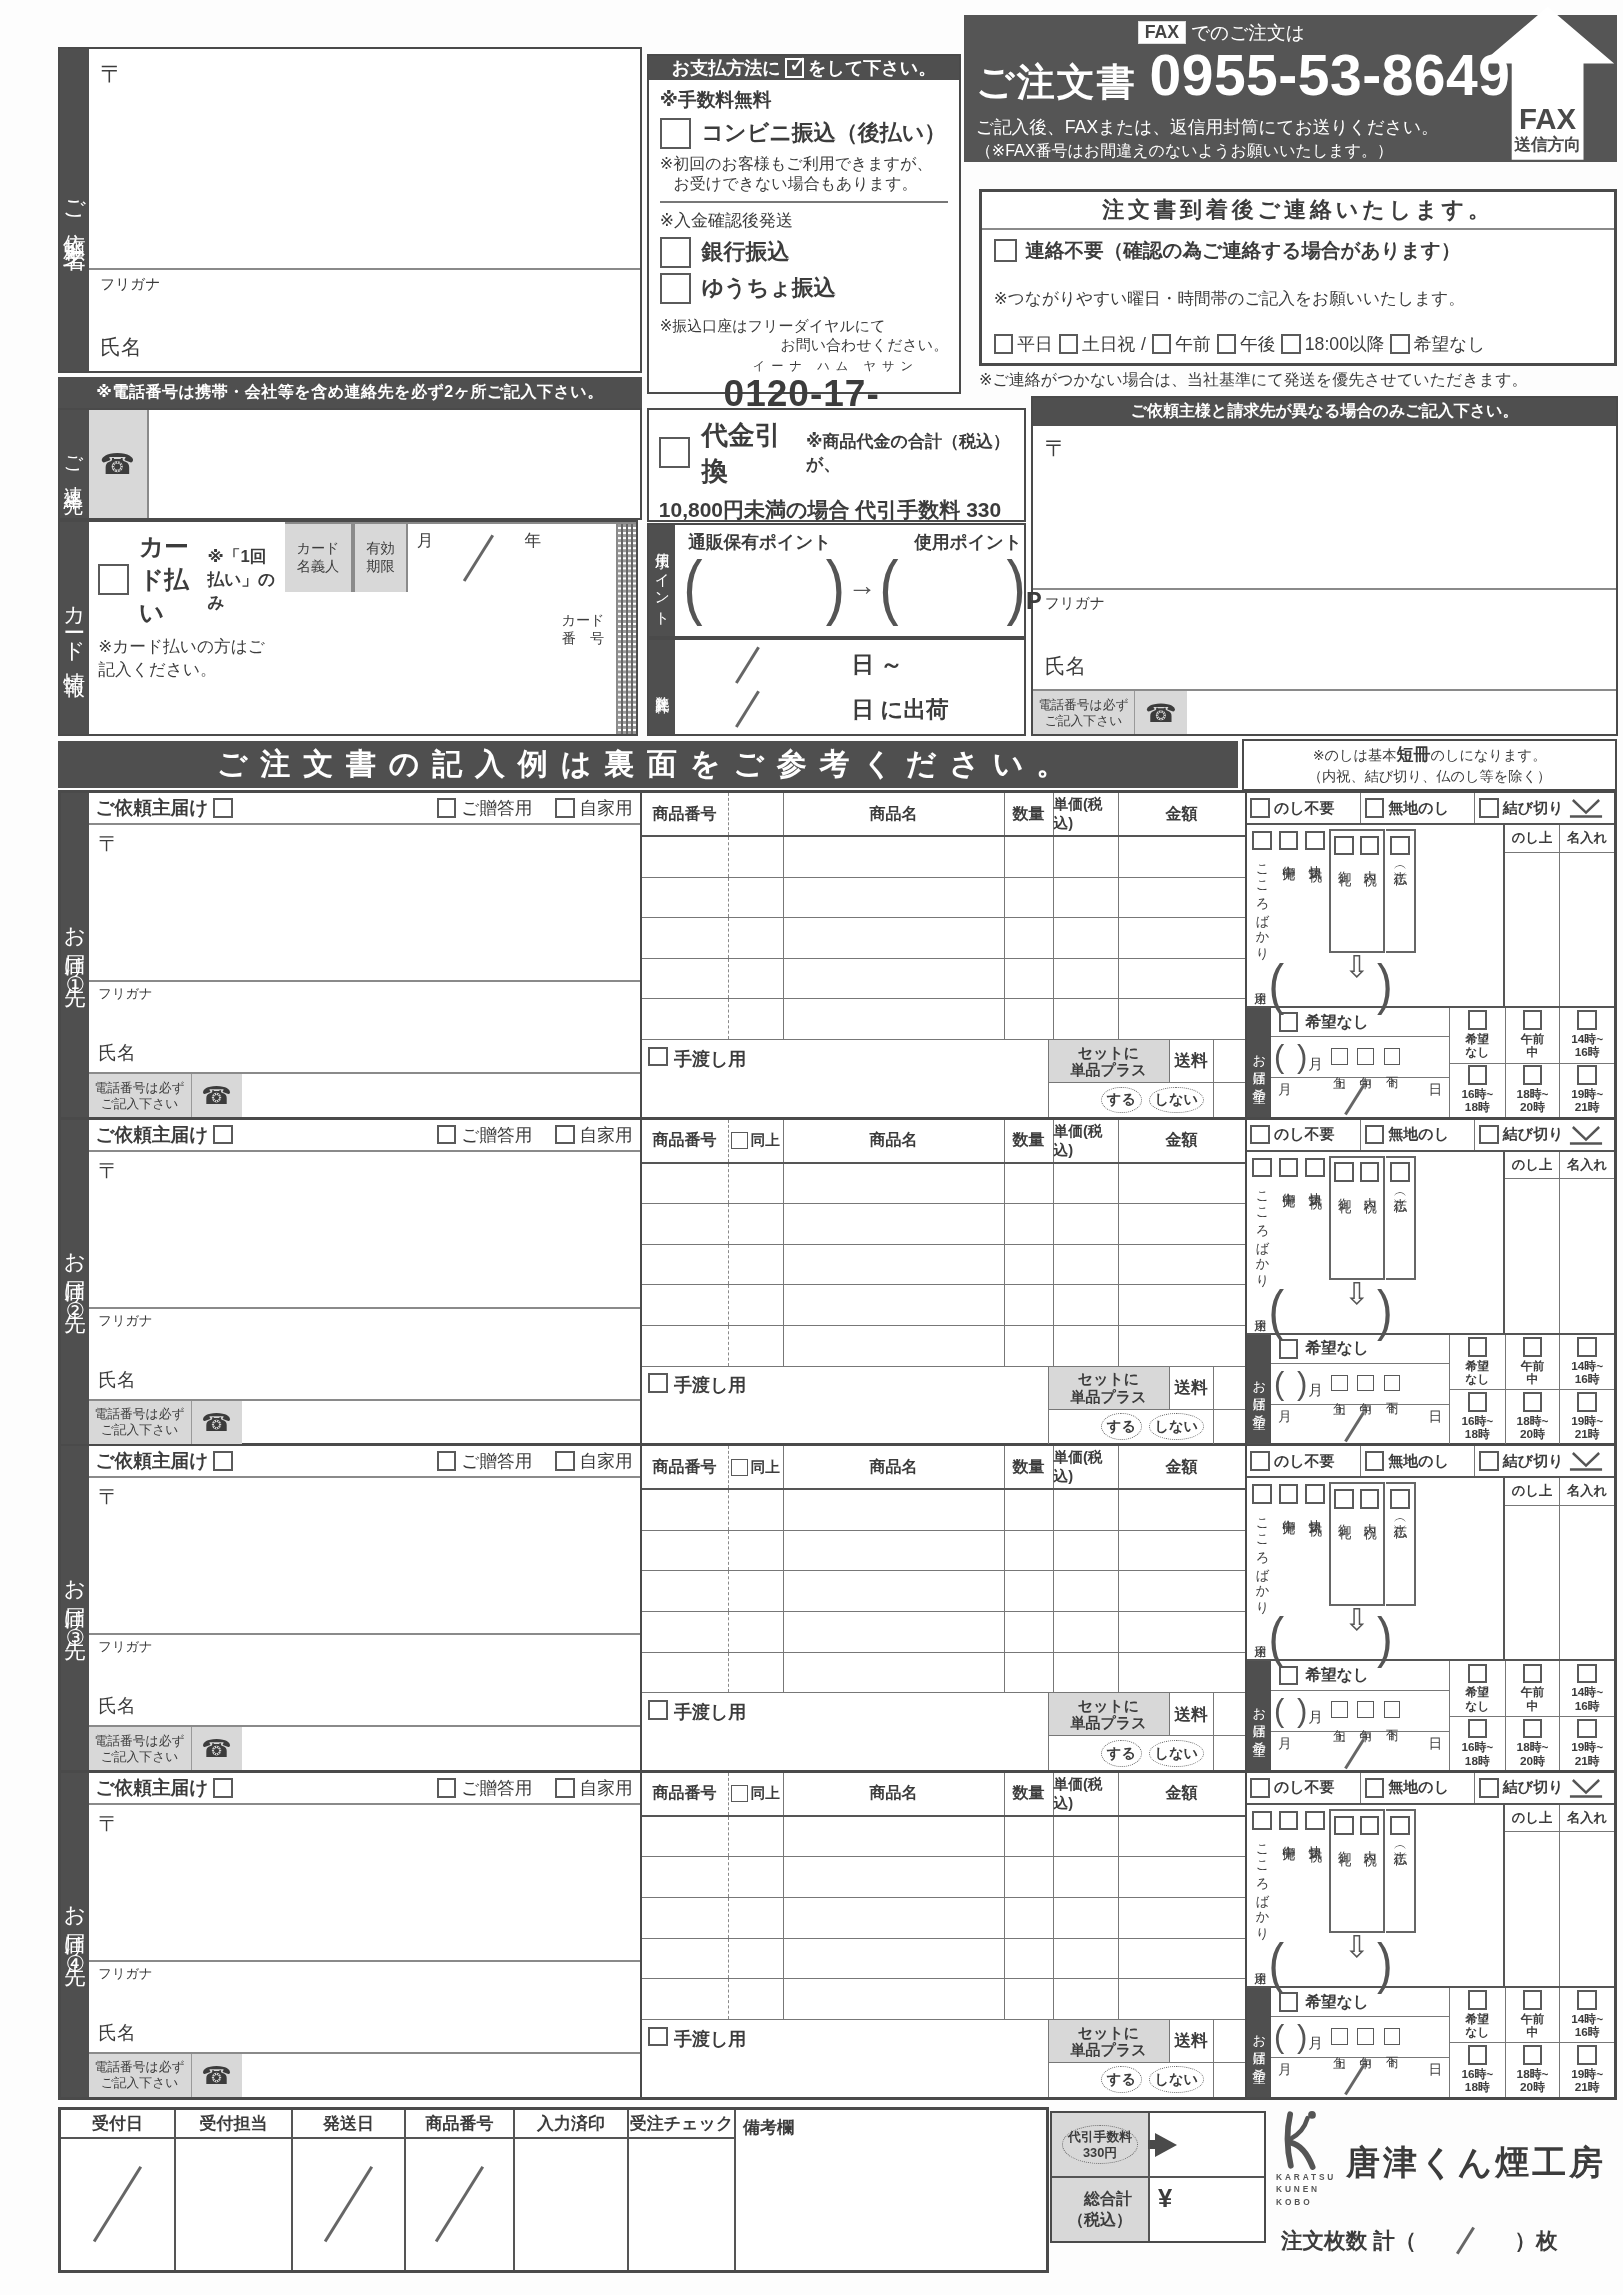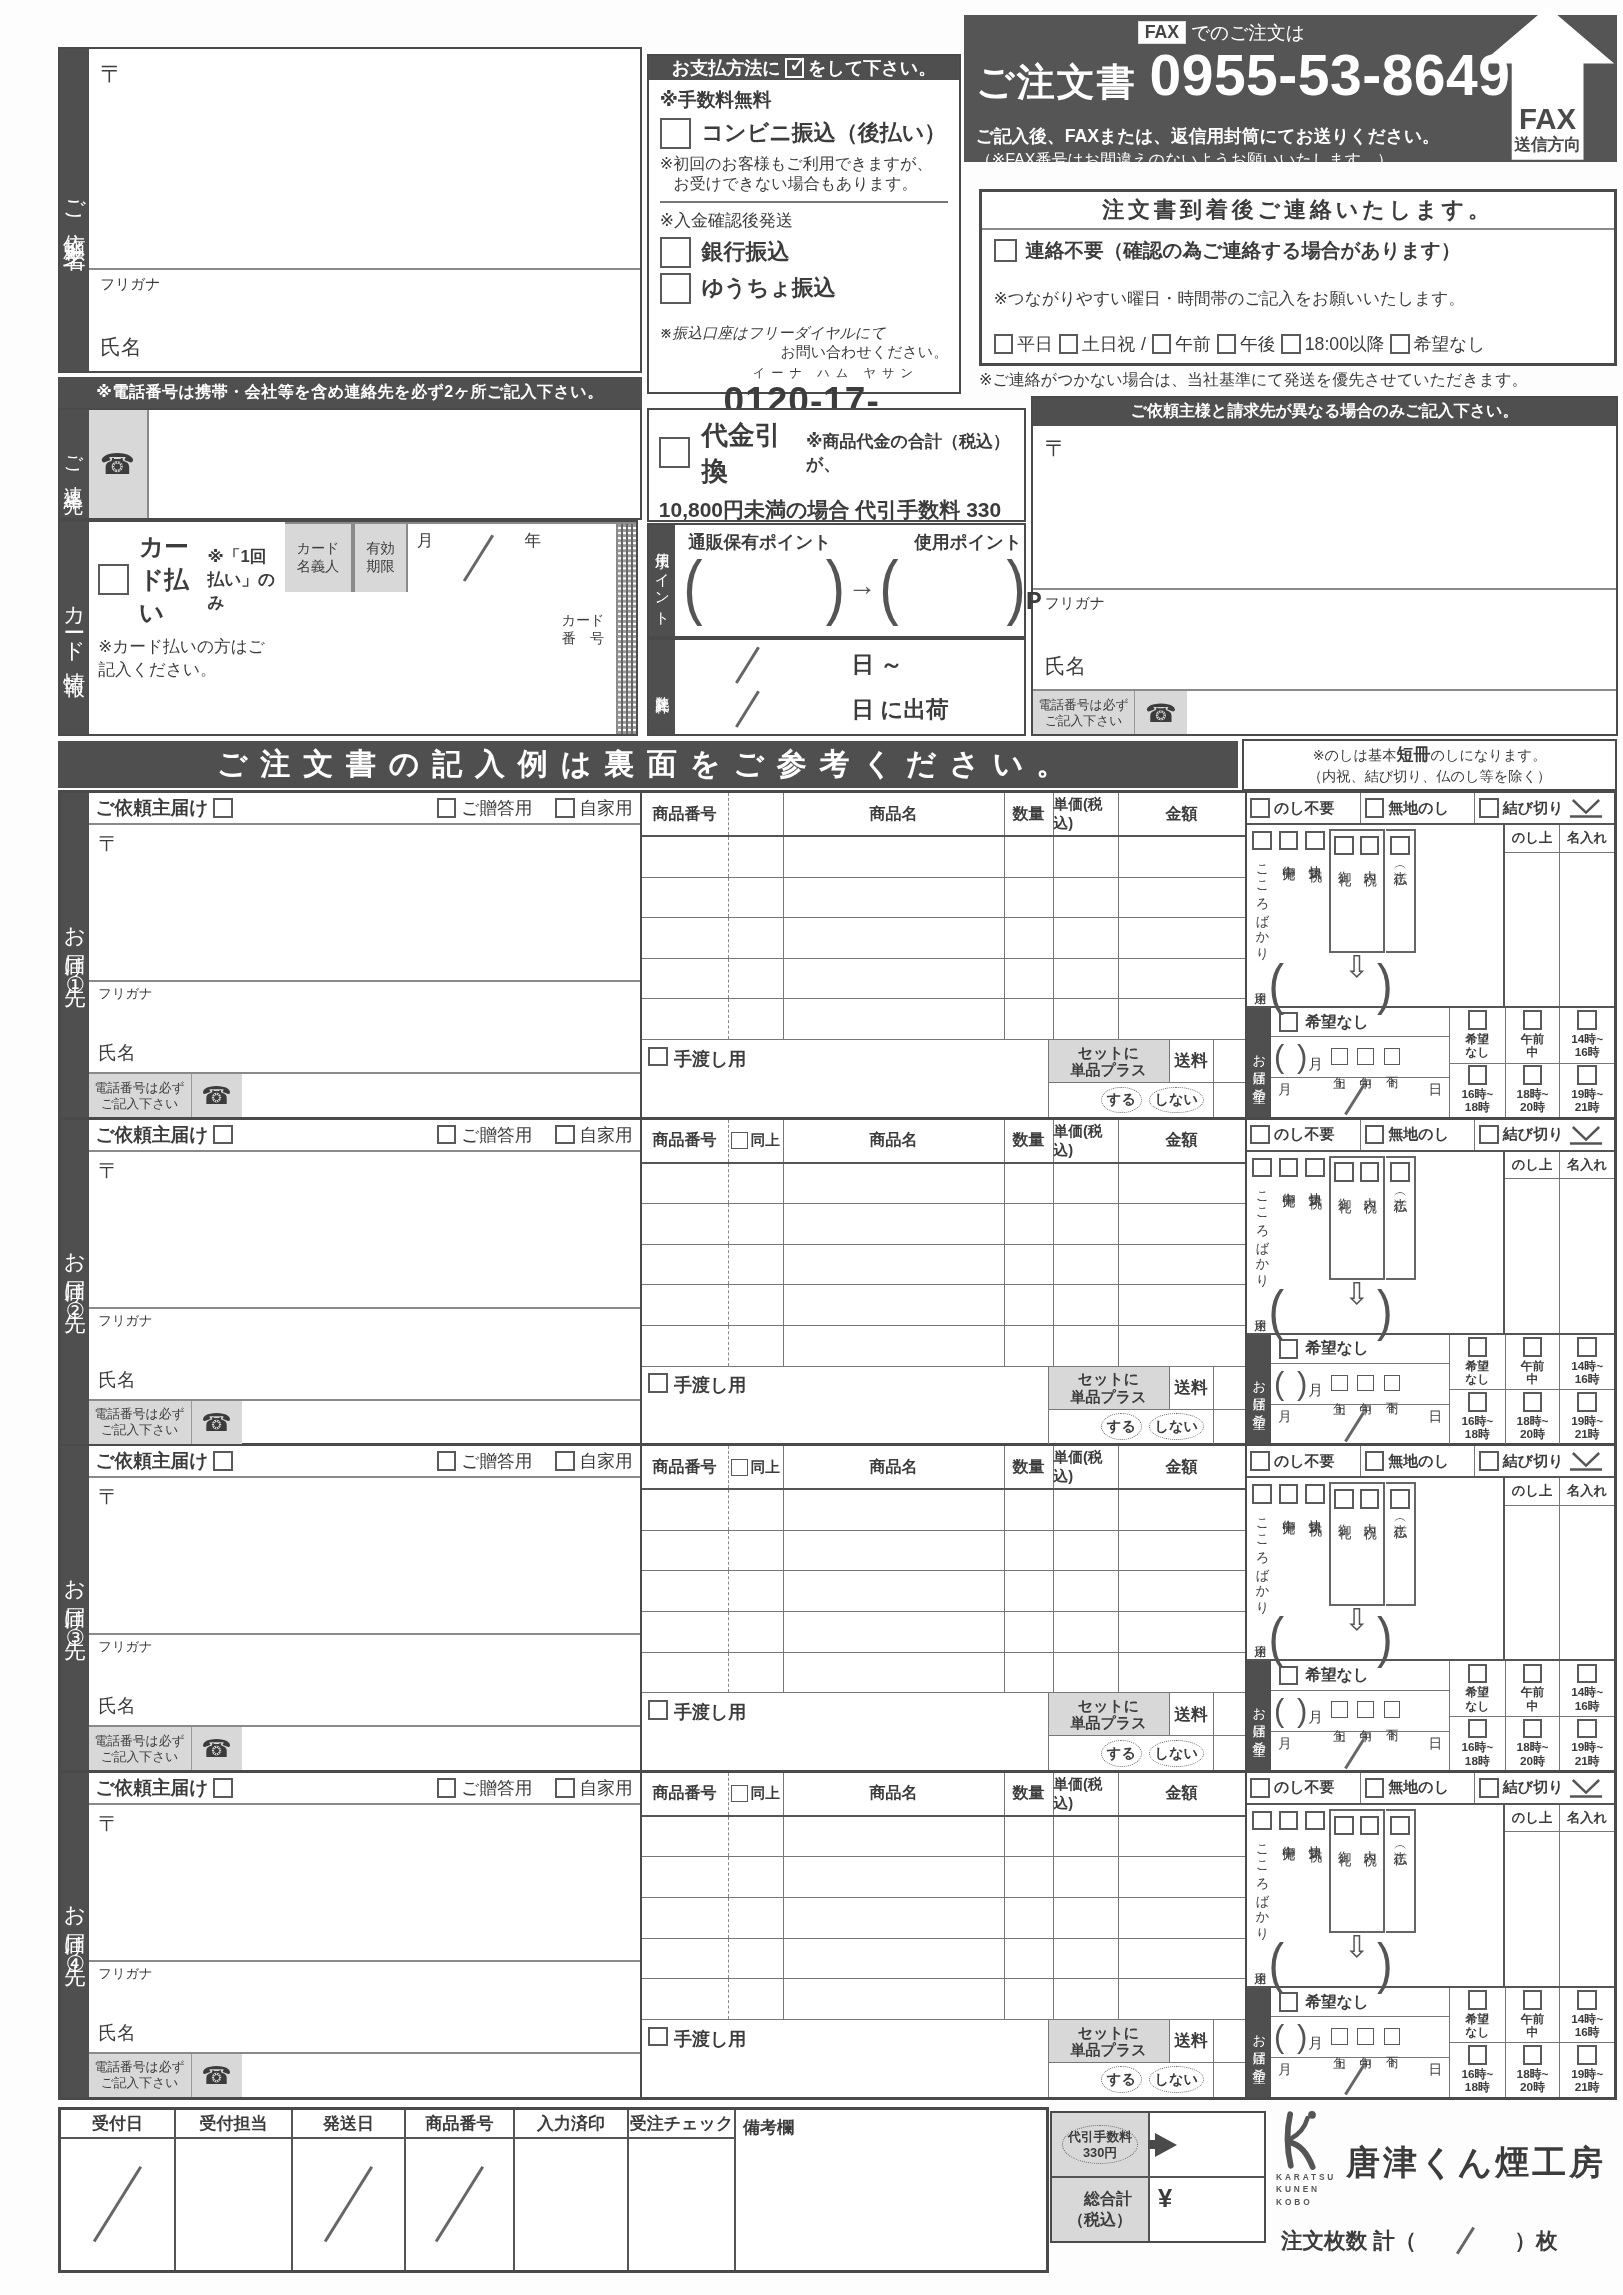--- a/index.html
+++ b/index.html
@@ -64,37 +64,37 @@
   .pay-head{height:35px;background:#4f4f4f;color:#fff;font-size:18px;font-weight:bold;display:flex;align-items:center;justify-content:center;gap:3.9px;}
   .hdr-cb{display:inline-block;width:19.6px;height:19.6px;border:2px solid #fff;background:#4f4f4f;position:relative;}
   .hdr-cb .ck{position:absolute;left:2px;top:-8.8px;font-size:22.6px;color:#fff;}
   .pay-body{flex:1;padding:6.9px 10.8px;display:flex;flex-direction:column;}
   .pay-fee{font-size:18.7px;font-weight:bold;}
   .pay-opt{display:flex;align-items:center;gap:10.8px;margin:4.9px 0;}
   .pay-opt .lb{font-size:22px;font-weight:bold;}
   .pay-note{font-size:16px;line-height:1.3;}
   .pay-div{border-top:2px solid #777;margin:5.9px 0;}
   .pay-small{font-size:17px;}
-  .fd-note{font-size:15px;margin-top:15px;font-style:italic;}
+  .fd-note{font-size:15px;margin-top:8px;}
   .fd-note2{font-size:15px;text-align:right;}
   .fd-row{display:flex;align-items:flex-end;gap:8.8px;margin-top:2.9px;}
   .fd-icon{width:55px;height:30px;background:#555;border-radius:5.9px;position:relative;flex:0 0 auto;}
   .fd-icon i{position:absolute;top:6.9px;width:12.8px;height:12.8px;background:#fff;border-radius:50%;}
   .fd-icon i.a{left:7.9px;} .fd-icon i.b{left:30px;}
   .fd-col{flex:1;}
   .fd-reading{font-size:12.3px;letter-spacing:5.9px;text-align:center;}
   .fd-number{font-size:37px;font-weight:bold;letter-spacing:1px;line-height:1;}
   
   #fax-banner{position:absolute;left:964px;top:14.7px;width:653px;height:147px;background:#555;color:#fff;padding:4.9px 11.8px;}
   .fx-l1{font-size:18.7px;display:flex;align-items:center;gap:4.9px;margin-left:162px;}
   .fax-tag{border:1.5px solid #ddd;background:#fff;color:#444;font-weight:bold;padding:0 5.9px;font-size:17.7px;}
   .fx-l2{display:flex;align-items:baseline;gap:12.8px;margin-top:1px;}
   .fx-title{font-size:38px;font-weight:bold;letter-spacing:2px;}
   .fx-num{font-size:57px;font-weight:bold;letter-spacing:0.5px;line-height:1;}
-  .fx-l3{font-size:17.7px;font-weight:bold;margin-top:16px;}
+  .fx-l3{font-size:17.7px;font-weight:normal;margin-top:7px;}
   .fx-l4{font-size:16px;margin-top:2px;}
   .fax-arrow{position:absolute;right:2.9px;top:-7.9px;width:133px;height:153px;background:#fff;
      clip-path:polygon(50% 0,100% 37%,77% 37%,77% 100%,23% 100%,23% 37%,0 37%);
      display:flex;flex-direction:column;justify-content:flex-end;align-items:center;color:#4a4a4a;padding-bottom:3.9px;}
   .fax-arrow .t1{font-size:29.4px;font-weight:bold;line-height:1;}
   .fax-arrow .t2{font-size:16.7px;font-weight:bold;}
   
   #contact-after-box{left:979px;top:189px;width:638px;height:177px;border-width:3.4px;display:flex;flex-direction:column;}
   .ca-title{height:38px;border-bottom:2.9px solid #8a8a8a;display:flex;align-items:center;justify-content:center;font-size:22px;font-weight:bold;letter-spacing:3.9px;}
   .ca-body{flex:1;padding:6.9px 11.8px;display:flex;flex-direction:column;justify-content:space-between;}

